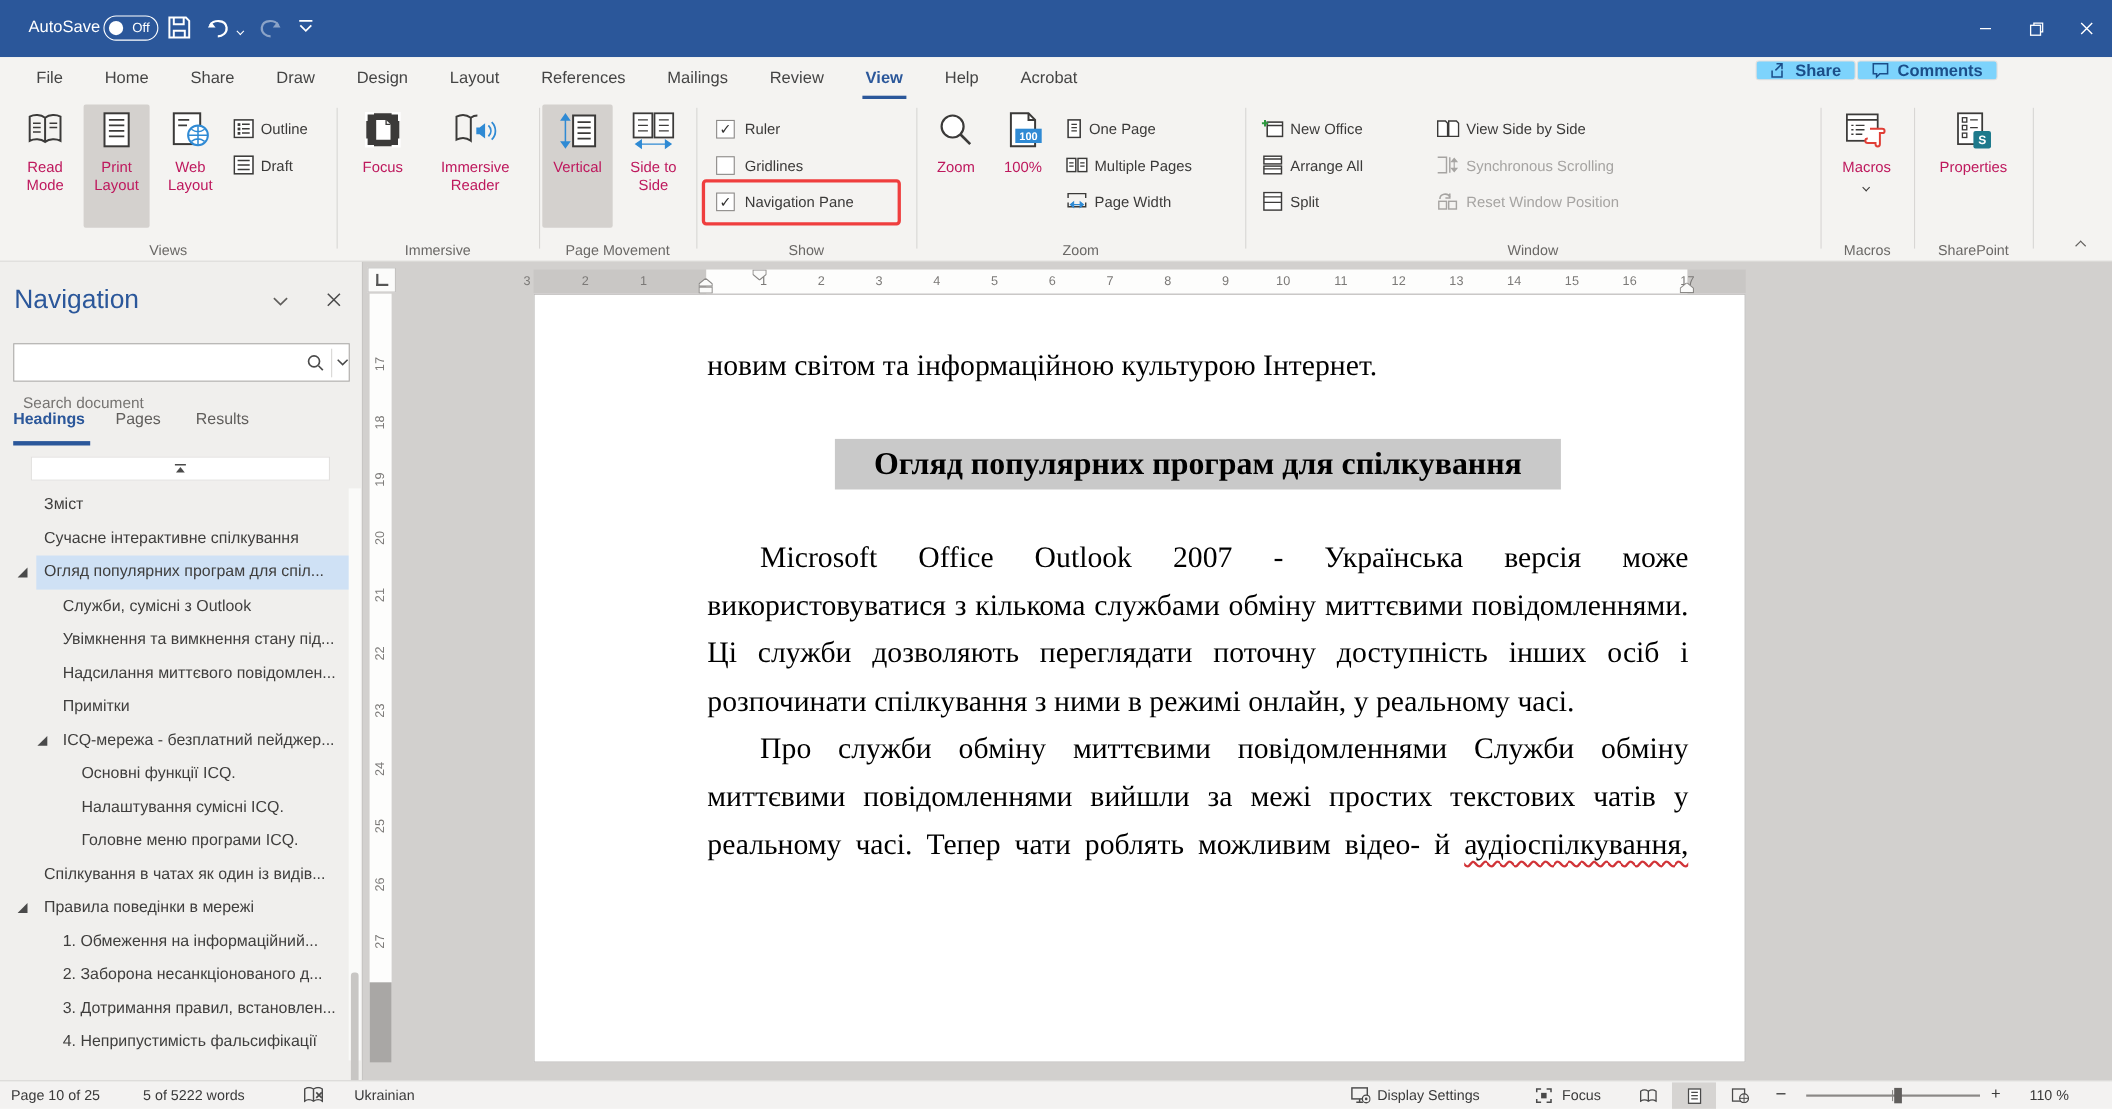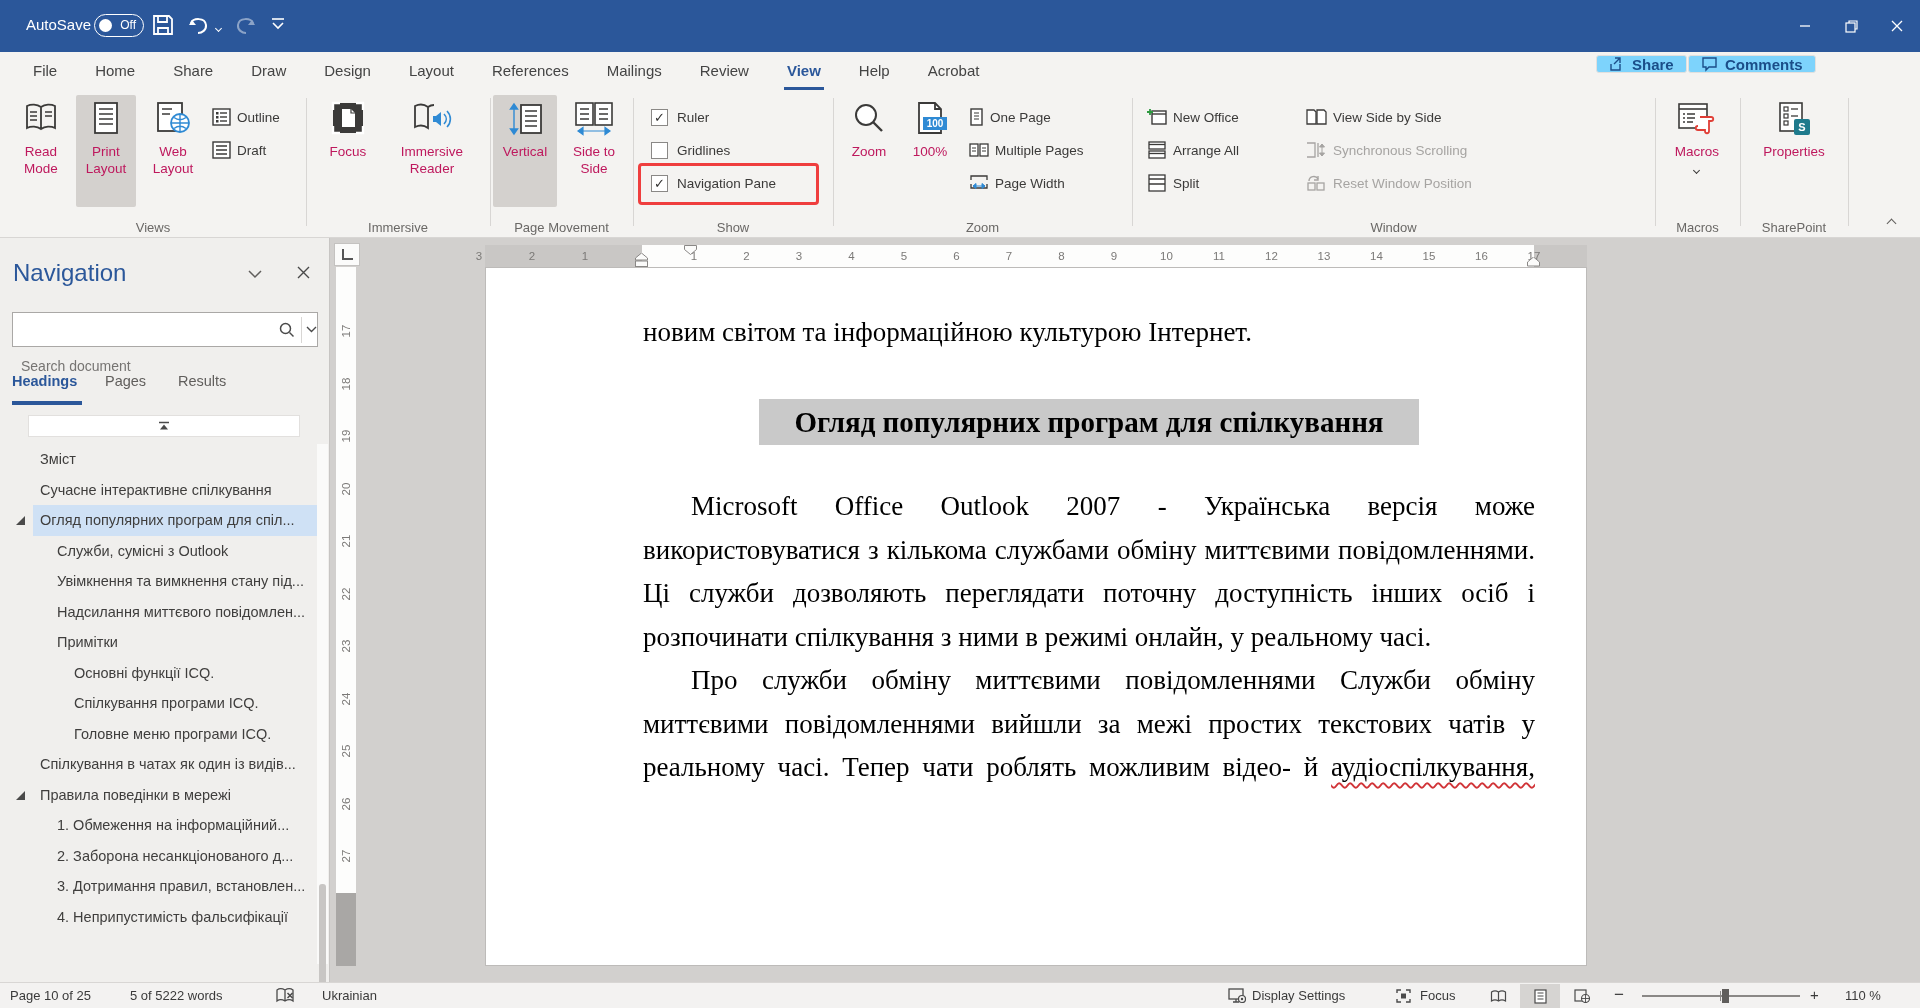--- a/index.html
+++ b/index.html
@@ -551,25 +551,29 @@
       </div>
     <div class="navrow ind2">
         <span class="rowtext">Увімкнення та вимкнення стану під...</span>
       </div>
     <div class="navrow ind2">
         <span class="rowtext">Надсилання миттєвого повідомлен...</span>
       </div>
     <div class="navrow ind2">
         <span class="rowtext">Примітки</span>
       </div>
+    <div class="navrow ind2">
+        <span class="tri" style="left:34px;"></span>
+        <span class="rowtext">ICQ-мережа - безплатний пейджер...</span>
+      </div>
     <div class="navrow ind3">
         <span class="rowtext">Основні функції ICQ.</span>
       </div>
     <div class="navrow ind3">
-        <span class="rowtext">Спілкування програми ICQ.</span>
+        <span class="rowtext">Налаштування сумісні ICQ.</span>
       </div>
     <div class="navrow ind3">
         <span class="rowtext">Головне меню програми ICQ.</span>
       </div>
     <div class="navrow ind1">
         <span class="rowtext">Спілкування в чатах як один із видів...</span>
       </div>
     <div class="navrow ind1">
         <span class="tri" style="left:16px;"></span>
         <span class="rowtext">Правила поведінки в мережі</span>

